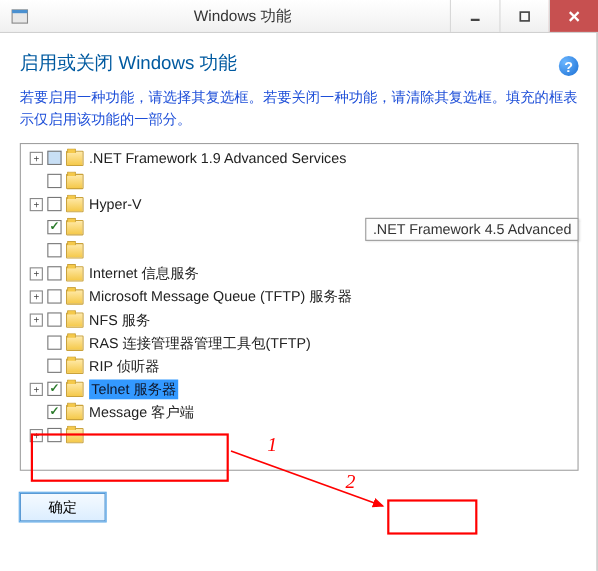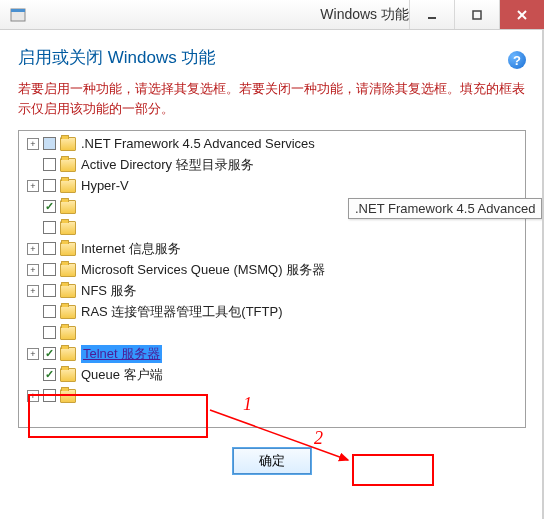--- a/index.html
+++ b/index.html
@@ -1,54 +1,54 @@
 <!DOCTYPE html>
 <html><head>
 <meta charset="utf-8">
 <style>
   * { box-sizing: border-box; margin: 0; padding: 0; font-family: "Segoe UI", "Microsoft YaHei", sans-serif; }
   body { background: #fff; width: 544px; height: 519px; overflow: hidden; }
 
   .titlebar { height: 30px; background: linear-gradient(#fff,#f0f0f0); border-bottom:1px solid #d0d0d0; display:flex; align-items:center; padding-left:10px; position:relative; }
-  .titlebar .title { flex:1; text-align:right; font-size:14px; color:#333; }
+  .titlebar .title { flex:1; text-align:center; font-size:14px; color:#333; }
   .titlebar .btns { display:flex; height:100%; }
   .titlebar .btn { width:45px; display:flex; align-items:center; justify-content:center; border-left:1px solid #d8d8d8; }
   .titlebar .btn.close { background:#c75050; }
   .titlebar .btn svg { display:block; }
   .titlebar .icon { width:16px; height:16px; margin-right:6px; }
 
   .content { padding:16px 18px 10px 18px; }
   .heading { color:#005aa0; font-size:17px; font-weight:400; margin-bottom:10px; display:flex; align-items:flex-end; }
   .heading .help { margin-left:auto; width:18px; height:18px; border-radius:50%; background:radial-gradient(circle at 30% 30%,#6bb6ff,#1a6fd4); color:#fff; font-size:13px; font-weight:bold; display:flex; align-items:center; justify-content:center; }
-  .description { font-size:13px; color:#b91c1c; line-height:1.5; margin-bottom:12px; }
+  .description { font-size:13px; color:#1d4ed8; line-height:1.5; margin-bottom:12px; }
 
   .tree-wrap { border:1px solid #a0a0a0; height:298px; overflow:hidden; position:relative; background:#fff; }
   .tree { padding:2px 0 2px 4px; font-size:13px; }
   .tree-row { display:flex; align-items:center; height:21px; padding-left:4px; }
   .exp { width:12px; height:12px; border:1px solid #888; background:#fff; color:#444; font-size:9px; line-height:10px; text-align:center; margin-right:4px; flex-shrink:0; cursor:pointer; }
   .exp.blank { border:none; background:none; }
   .chk { width:13px; height:13px; border:1px solid #777; background:#fff; margin-right:4px; flex-shrink:0; display:flex; align-items:center; justify-content:center; cursor:pointer; }
   .chk.checked::after { content:"✓"; font-size:11px; color:#2a7a2a; font-weight:bold; line-height:1; }
   .chk.filled { background:#c8dff5; }
   .folder { width:16px; height:14px; margin-right:5px; flex-shrink:0; background:linear-gradient(#ffe9a8,#f5c94a); border:1px solid #caa23a; border-radius:1px; position:relative; }
   .folder::before { content:""; position:absolute; top:-3px; left:0; width:6px; height:3px; background:#f5c94a; border:1px solid #caa23a; border-bottom:none; border-radius:1px 1px 0 0; }
   .label { white-space:nowrap; color:#222; }
-  .label.sel { background:#3399ff; color:#4c1d95; padding:0 2px;text-decoration:underline; }
+  .label.sel { background:#3399ff; color:#0f172a; padding:0 2px; }
 
   .highlight-box { position:absolute; border:2px solid #ff0000; pointer-events:none; }
   .hb1 { left:28px; top:394px; width:180px; height:44px; }
   .hb2 { left:352px; top:454px; width:82px; height:32px; }
   .anno { position:absolute; color:#ff0000; font-size:18px; font-family:serif; font-style:italic; }
   .a1 { left:243px; top:394px; }
   .a2 { left:314px; top:428px; }
   .arrow { position:absolute; pointer-events:none; }
 
-  .tooltip { position:absolute; left:348px; top:198px; background:#fdfdfd; border:1px solid #9a9a9a; padding:2px 6px; font-size:13px; color:#333; white-space:nowrap; box-shadow:1px 1px 2px rgba(0,0,0,.15); overflow:hidden; max-width:216px; text-overflow:clip; }
+  .tooltip { position:absolute; left:332px; top:198px; background:#fdfdfd; border:1px solid #9a9a9a; padding:2px 6px; font-size:13px; color:#333; white-space:nowrap; box-shadow:1px 1px 2px rgba(0,0,0,.15); overflow:hidden; max-width:216px; text-overflow:clip; }
 
-  .button-row { display:flex; justify-content:center; gap:10px; padding:10px 18px 0 18px; }
+  .button-row { display:flex; justify-content:space-between; gap:10px; padding:10px 18px 0 18px; }
   .dlg-btn { min-width:78px; height:26px; font-size:13px; background:linear-gradient(#fdfdfd,#e6e6e6); border:1px solid #999; cursor:pointer; }
   .dlg-btn.default { outline:1px solid #5aa7e8; border:1px solid #4a90d0; background:linear-gradient(#f5faff,#dceeff); }
 
   .right-edge { position:absolute; right:0; top:30px; bottom:0; width:2px; background:#d0d0d0; }
 </style>
 </head>
 <body>
 
 <div class="titlebar">
   <span class="icon">
@@ -84,27 +84,26 @@
     <span class="help">?</span>
   </div>
   <div class="description">若要启用一种功能，请选择其复选框。若要关闭一种功能，请清除其复选框。填充的框表示仅启用该功能的一部分。</div>
 
   <div class="tree-wrap">
     <div class="tree" id="tree">
         <div class="tree-row">
           <span class="exp">+</span>
           <span class="chk filled"></span>
           <span class="folder"></span>
-          <span class="label">.NET Framework 4.5 Advanced Services</span>
+          <span class="label">.NET Framework 1.9 Advanced Services</span>
         </div>
         <div class="tree-row">
           <span class="exp blank"></span>
           <span class="chk"></span>
           <span class="folder"></span>
-          <span class="label">Active Directory 轻型目录服务</span>
         </div>
         <div class="tree-row">
           <span class="exp">+</span>
           <span class="chk"></span>
           <span class="folder"></span>
           <span class="label">Hyper-V</span>
         </div>
         <div class="tree-row">
           <span class="exp blank"></span>
           <span class="chk checked"></span>
@@ -118,50 +117,51 @@
         <div class="tree-row">
           <span class="exp">+</span>
           <span class="chk"></span>
           <span class="folder"></span>
           <span class="label">Internet 信息服务</span>
         </div>
         <div class="tree-row">
           <span class="exp">+</span>
           <span class="chk"></span>
           <span class="folder"></span>
-          <span class="label">Microsoft Services Queue (MSMQ) 服务器</span>
+          <span class="label">Microsoft Message Queue (TFTP) 服务器</span>
         </div>
         <div class="tree-row">
           <span class="exp">+</span>
           <span class="chk"></span>
           <span class="folder"></span>
           <span class="label">NFS 服务</span>
         </div>
         <div class="tree-row">
           <span class="exp blank"></span>
           <span class="chk"></span>
           <span class="folder"></span>
           <span class="label">RAS 连接管理器管理工具包(TFTP)</span>
         </div>
         <div class="tree-row">
           <span class="exp blank"></span>
           <span class="chk"></span>
           <span class="folder"></span>
+          <span class="label">RIP 侦听器</span>
         </div>
         <div class="tree-row">
           <span class="exp">+</span>
           <span class="chk checked"></span>
           <span class="folder"></span>
           <span class="label sel">Telnet 服务器</span>
         </div>
         <div class="tree-row">
           <span class="exp blank"></span>
           <span class="chk checked"></span>
           <span class="folder"></span>
-          <span class="label">Queue 客户端</span>
+          <span class="label">Message 客户端</span>
         </div>
         <div class="tree-row">
           <span class="exp">+</span>
           <span class="chk"></span>
           <span class="folder"></span>
         </div>
       </div>
   </div>
 </div>
 

